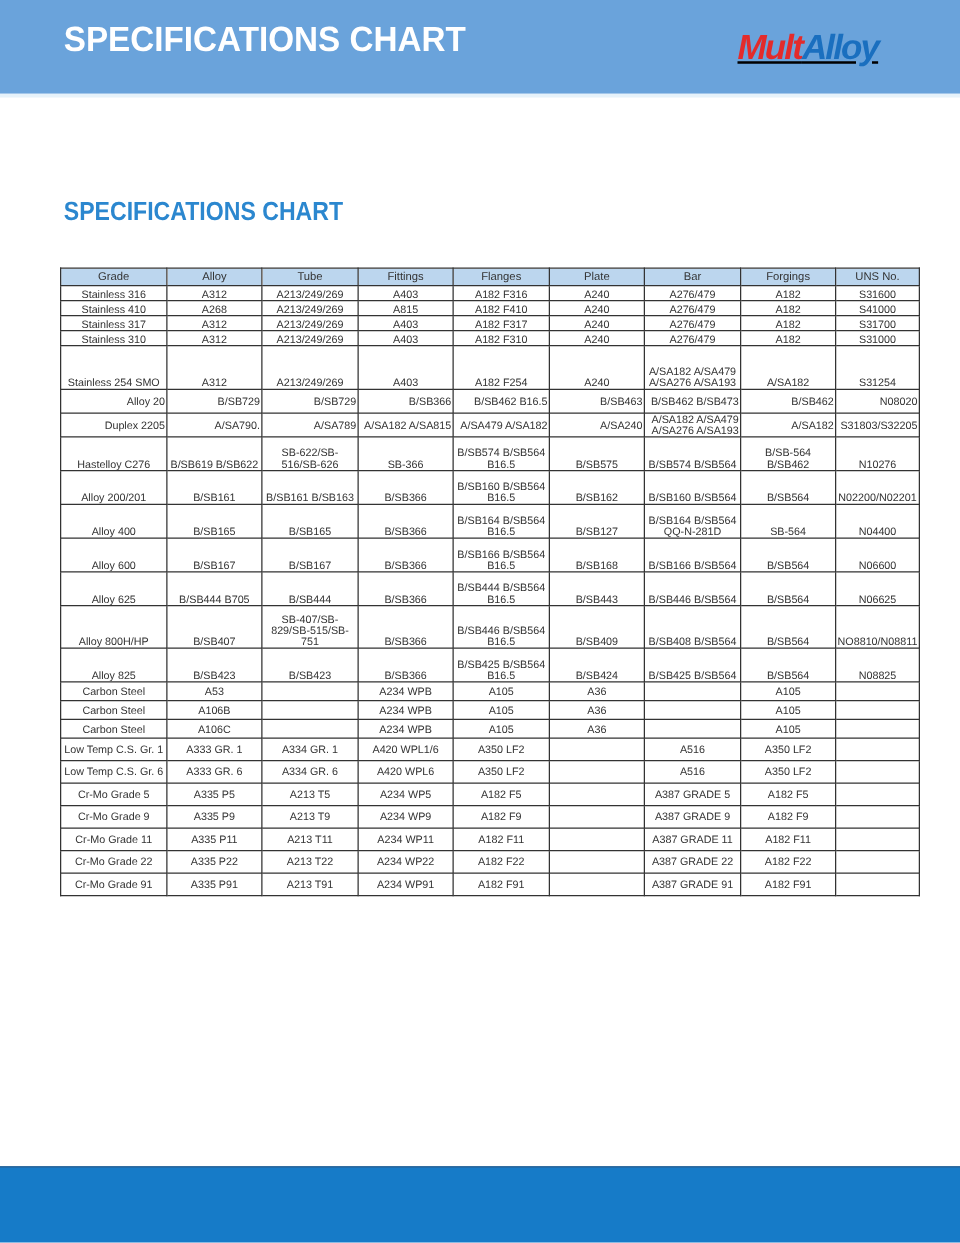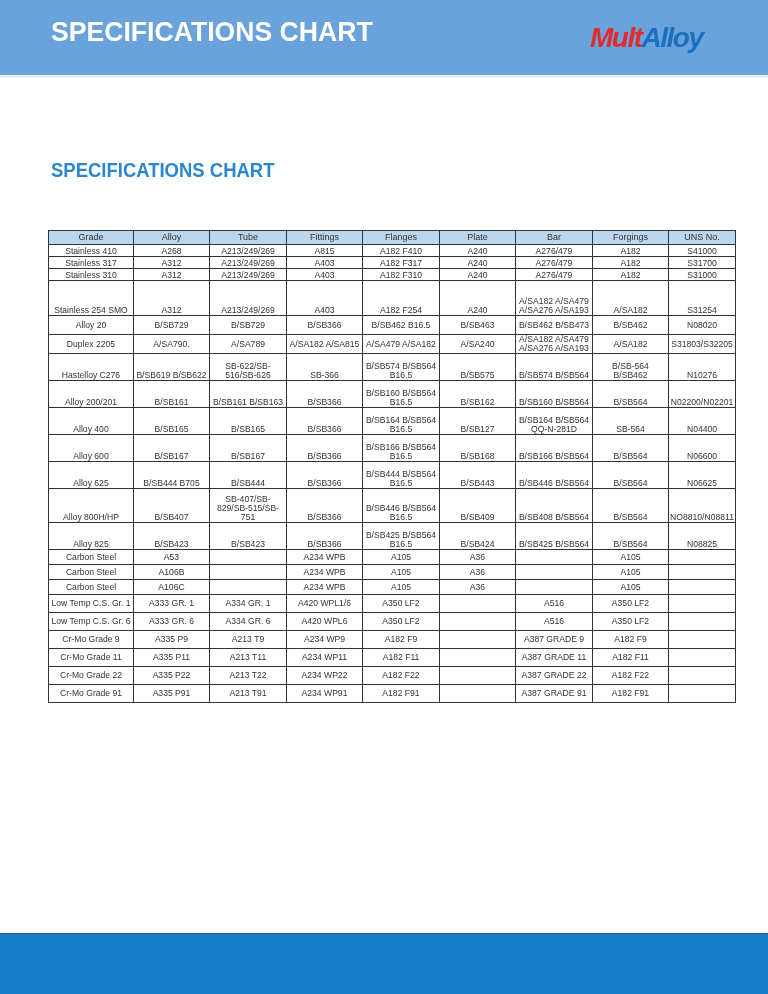--- a/index.html
+++ b/index.html
@@ -12,49 +12,49 @@
     position: absolute; left: 0; top: 0; width: 768px; height: 75px;
     background: #6aa3db;
   }
   .header-title {
     position: absolute; left: 51px; top: 16px;
     color: #ffffff; font-size: 28px; font-weight: bold; letter-spacing: 0px;
     transform: scaleX(0.95); transform-origin: left center;
   }
   .logo {
     position: absolute; left: 590px; top: 22px; height: 36px; width: 160px;
-    font-style: italic; font-weight: bold; font-size: 28px; letter-spacing: -1.5px;
+    font-style: italic; font-weight: bold; font-size: 28px; letter-spacing: -1.5px; text-decoration: underline;
   }
   .logo .mult { color: #e32b2b; }
   .logo .alloy { color: #1a6fbf; }
   .header-line {
     position: absolute; left: 0; top: 75px; width: 768px; height: 3px; background: #e6f2fa;
   }
   .section-title {
     position: absolute; left: 51px; top: 158px;
     color: #2b87cf; font-size: 21px; font-weight: bold;
     transform: scaleX(0.88); transform-origin: left center;
   }
   table.spec {
     position: absolute; left: 48px; top: 214px;
     border-collapse: collapse; table-layout: fixed;
     width: 687px;
-    font-size: 8.6px; color: #333333; margin-top: 16px;
+    font-size: 8.6px; color: #333333;
   }
   table.spec th, table.spec td {
     border: 1px solid #333333; text-align: center; vertical-align: bottom;
     padding: 0 1px; line-height: 9px; overflow: hidden; white-space: normal;
   }
   table.spec th {
     background: #bcd6ee; font-weight: normal; height: 13px; font-size: 9px;
     vertical-align: middle;
   }
   table.spec td { height: 11px; }
   tr.tall-1 td { height: 34px; }
-  tr.tall-2 td { height: 18px; vertical-align: middle; }
+  tr.tall-2 td { height: 18px; vertical-align: middle; text-align: right; }
   tr.tall-4 td { height: 33px; }
   tr.tall-5 td { height: 26px; }
   tr.row-mid td { height: 14px; vertical-align: middle; }
   tr.row-big td { height: 17px; vertical-align: middle; }
   .footer {
     position: absolute; left: 0; top: 933px; width: 768px; height: 61px;
     background: #167bc8; border-top: 1px solid #2a5f8e;
   }
 </style>
 </head>
@@ -90,20 +90,31 @@
       <th>Fittings</th>
       <th>Flanges</th>
       <th>Plate</th>
       <th>Bar</th>
       <th>Forgings</th>
       <th>UNS No.</th>
     </tr>
   </thead>
   <tbody id="spec-body">
       <tr>
+        <td>Stainless 316</td>
+        <td>A312</td>
+        <td>A213/249/269</td>
+        <td>A403</td>
+        <td>A182 F316</td>
+        <td>A240</td>
+        <td>A276/479</td>
+        <td>A182</td>
+        <td>S31600</td>
+      </tr>
+      <tr>
         <td>Stainless 410</td>
         <td>A268</td>
         <td>A213/249/269</td>
         <td>A815</td>
         <td>A182 F410</td>
         <td>A240</td>
         <td>A276/479</td>
         <td>A182</td>
         <td>S41000</td>
       </tr>
@@ -288,20 +299,31 @@
         <td>A333 GR. 6</td>
         <td>A334 GR. 6</td>
         <td>A420 WPL6</td>
         <td>A350 LF2</td>
         <td></td>
         <td>A516</td>
         <td>A350 LF2</td>
         <td></td>
       </tr>
       <tr class="row-big">
+        <td>Cr-Mo Grade 5</td>
+        <td>A335 P5</td>
+        <td>A213 T5</td>
+        <td>A234 WP5</td>
+        <td>A182 F5</td>
+        <td></td>
+        <td>A387 GRADE 5</td>
+        <td>A182 F5</td>
+        <td></td>
+      </tr>
+      <tr class="row-big">
         <td>Cr-Mo Grade 9</td>
         <td>A335 P9</td>
         <td>A213 T9</td>
         <td>A234 WP9</td>
         <td>A182 F9</td>
         <td></td>
         <td>A387 GRADE 9</td>
         <td>A182 F9</td>
         <td></td>
       </tr>

